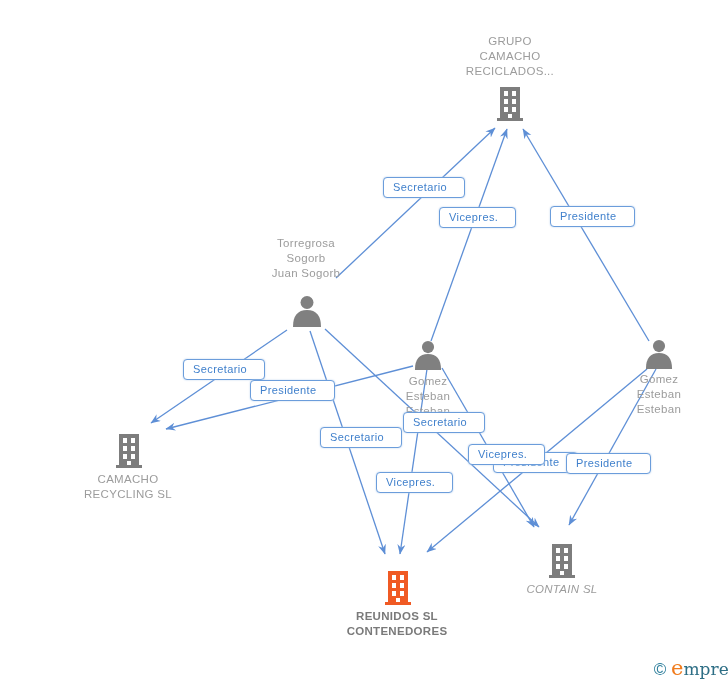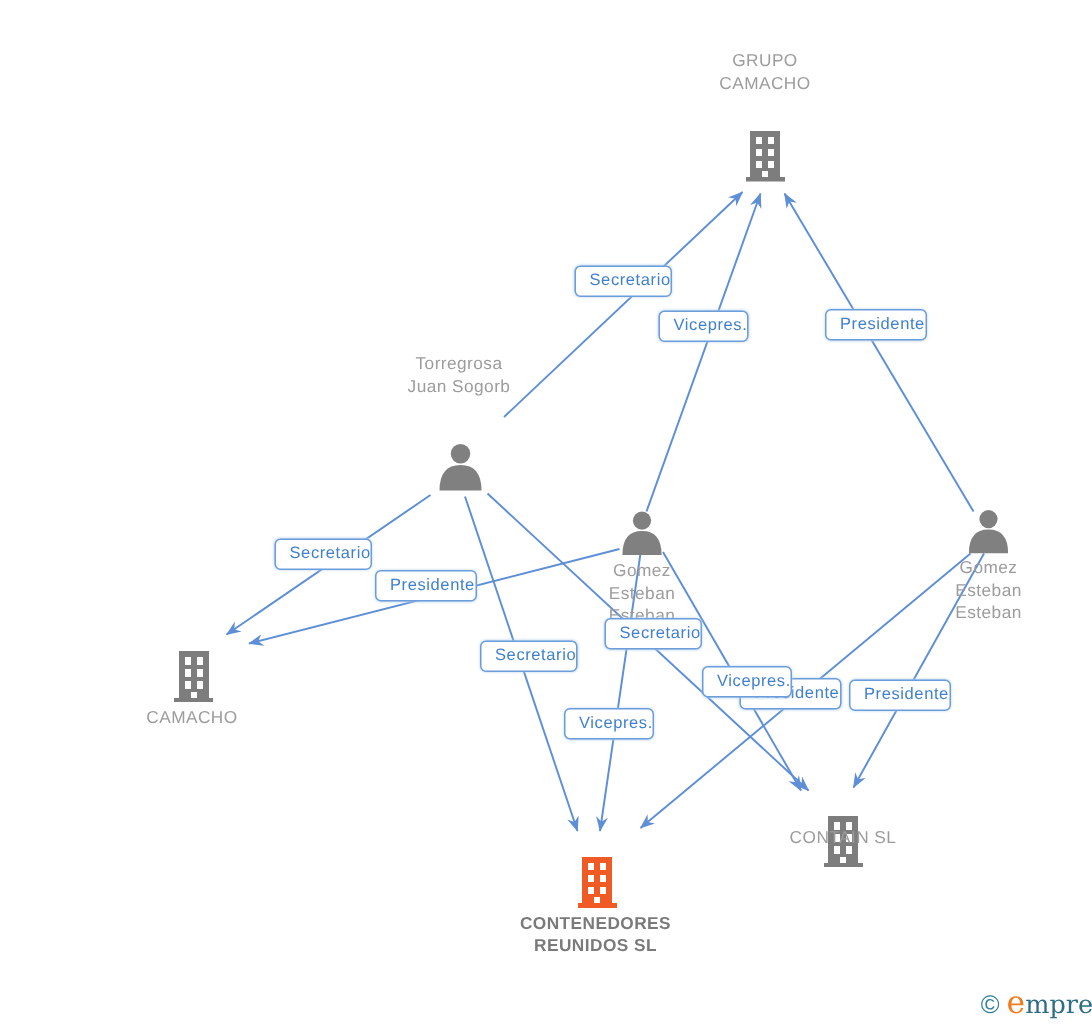--- a/index.html
+++ b/index.html
@@ -16,21 +16,21 @@
   }
   .node-label.bold{color:#7a7a7a;font-weight:bold;}
   .icon{position:absolute;}
   .icon svg{display:block;}
   .company{color:#7d7d7d;}
   .company.orange{color:#f05a24;}
   .person{color:#808080;}
   .edge-label{
     position:absolute;background:#ffffff;border:1.5px solid #6b9ddb;border-radius:4px;
     box-shadow:0 0 2px #b9d0ec;color:#4080cc;font-size:11px;letter-spacing:0.4px;
-    padding:3px 0 4px 9px;white-space:nowrap;
+    padding:3px 17px 4px 9px;white-space:nowrap;
   }
   .watermark{
     position:absolute;right:3px;bottom:5px;font-size:17px;white-space:nowrap;
   }
   .watermark .copy{color:#2e7f9c;font-style:normal;}
   .watermark .brand{font-family:"DejaVu Serif","Liberation Serif",serif;color:#2d6e85;text-align:center;}
   .watermark .brand .first{color:#f07c1e;font-size:21px;}
 </style>
 </head>
 <body>
@@ -52,37 +52,39 @@
     <line x1="297" y1="329" x2="511" y2="527" marker-end="url(#arrow)"></line>
     <line x1="399" y1="369" x2="372" y2="554" marker-end="url(#arrow)"></line>
     <line x1="414" y1="368" x2="506" y2="527" marker-end="url(#arrow)"></line>
     <line x1="619" y1="369" x2="399" y2="552" marker-end="url(#arrow)"></line>
     <line x1="628" y1="369" x2="541" y2="525" marker-end="url(#arrow)"></line>
   </svg>
 
   <div class="node-label" style="left:412px;top:34px;width:140px;">
     <div>GRUPO</div>
     <div>CAMACHO</div>
+    <div>RECICLADOS...</div>
   </div>
   <div class="icon company" style="left:467px;top:87px;">
     <svg width="30" height="34" viewBox="0 0 30 34" shape-rendering="crispEdges">
       <rect x="5" y="0" width="20" height="31" fill="currentColor"></rect>
       <rect x="2" y="31" width="26" height="3" fill="currentColor"></rect>
       <rect x="9" y="4" width="4" height="5" fill="#fff"></rect>
         <rect x="17" y="4" width="4" height="5" fill="#fff"></rect>
       <rect x="9" y="12" width="4" height="5" fill="#fff"></rect>
         <rect x="17" y="12" width="4" height="5" fill="#fff"></rect>
       <rect x="9" y="20" width="4" height="5" fill="#fff"></rect>
         <rect x="17" y="20" width="4" height="5" fill="#fff"></rect>
       <rect x="13" y="27" width="4" height="4" fill="#fff"></rect>
     </svg>
   </div>
 
   <div class="node-label" style="left:208px;top:236px;width:140px;">
     <div>Torregrosa</div>
+    <div>Sogorb</div>
     <div>Juan Sogorb</div>
   </div>
   <div class="icon person" style="left:264px;top:294px;">
     <svg width="30" height="34" viewBox="0 0 30 32">
       <circle cx="15" cy="7.5" r="6.5" fill="currentColor"></circle>
       <path d="M1 32 q0 -17 14 -17 q14 0 14 17 z" fill="currentColor"></path>
     </svg>
   </div>
 
   <div class="icon person" style="left:386px;top:340px;">
@@ -117,54 +119,55 @@
         <rect x="17" y="4" width="4" height="5" fill="#fff"></rect>
       <rect x="9" y="12" width="4" height="5" fill="#fff"></rect>
         <rect x="17" y="12" width="4" height="5" fill="#fff"></rect>
       <rect x="9" y="20" width="4" height="5" fill="#fff"></rect>
         <rect x="17" y="20" width="4" height="5" fill="#fff"></rect>
       <rect x="13" y="27" width="4" height="4" fill="#fff"></rect>
     </svg>
   </div>
   <div class="node-label" style="left:30px;top:472px;width:140px;">
     <div>CAMACHO</div>
+    <div>RECYCLING SL</div>
   </div>
 
   <div class="icon company orange" style="left:355px;top:570px;">
     <svg width="30" height="36" viewBox="0 0 30 34" shape-rendering="crispEdges">
       <rect x="5" y="0" width="20" height="31" fill="currentColor"></rect>
       <rect x="2" y="31" width="26" height="3" fill="currentColor"></rect>
       <rect x="9" y="4" width="4" height="5" fill="#fff"></rect>
         <rect x="17" y="4" width="4" height="5" fill="#fff"></rect>
       <rect x="9" y="12" width="4" height="5" fill="#fff"></rect>
         <rect x="17" y="12" width="4" height="5" fill="#fff"></rect>
       <rect x="9" y="20" width="4" height="5" fill="#fff"></rect>
         <rect x="17" y="20" width="4" height="5" fill="#fff"></rect>
       <rect x="13" y="27" width="4" height="4" fill="#fff"></rect>
     </svg>
   </div>
   <div class="node-label bold" style="left:289px;top:609px;width:160px;">
+    <div>REUNIDOS SL</div>
     <div>CONTENEDORES</div>
-    <div>REUNIDOS SL</div>
   </div>
 
   <div class="icon company" style="left:519px;top:544px;">
     <svg width="30" height="34" viewBox="0 0 30 34" shape-rendering="crispEdges">
       <rect x="5" y="0" width="20" height="31" fill="currentColor"></rect>
       <rect x="2" y="31" width="26" height="3" fill="currentColor"></rect>
       <rect x="9" y="4" width="4" height="5" fill="#fff"></rect>
         <rect x="17" y="4" width="4" height="5" fill="#fff"></rect>
       <rect x="9" y="12" width="4" height="5" fill="#fff"></rect>
         <rect x="17" y="12" width="4" height="5" fill="#fff"></rect>
       <rect x="9" y="20" width="4" height="5" fill="#fff"></rect>
         <rect x="17" y="20" width="4" height="5" fill="#fff"></rect>
       <rect x="13" y="27" width="4" height="4" fill="#fff"></rect>
     </svg>
   </div>
-  <div class="node-label" style="left:464px;top:552px;width:140px;">
+  <div class="node-label" style="left:464px;top:582px;width:140px;font-style:italic;">
     <div>CONTAIN SL</div>
   </div>
 
   <div class="edge-label" style="left:355px;top:177px;">Secretario</div>
   <div class="edge-label" style="left:411px;top:207px;">Vicepres.</div>
   <div class="edge-label" style="left:522px;top:206px;">Presidente</div>
   <div class="edge-label" style="left:155px;top:359px;">Secretario</div>
   <div class="edge-label" style="left:222px;top:380px;">Presidente</div>
   <div class="edge-label" style="left:292px;top:427px;">Secretario</div>
   <div class="edge-label" style="left:375px;top:412px;">Secretario</div>

